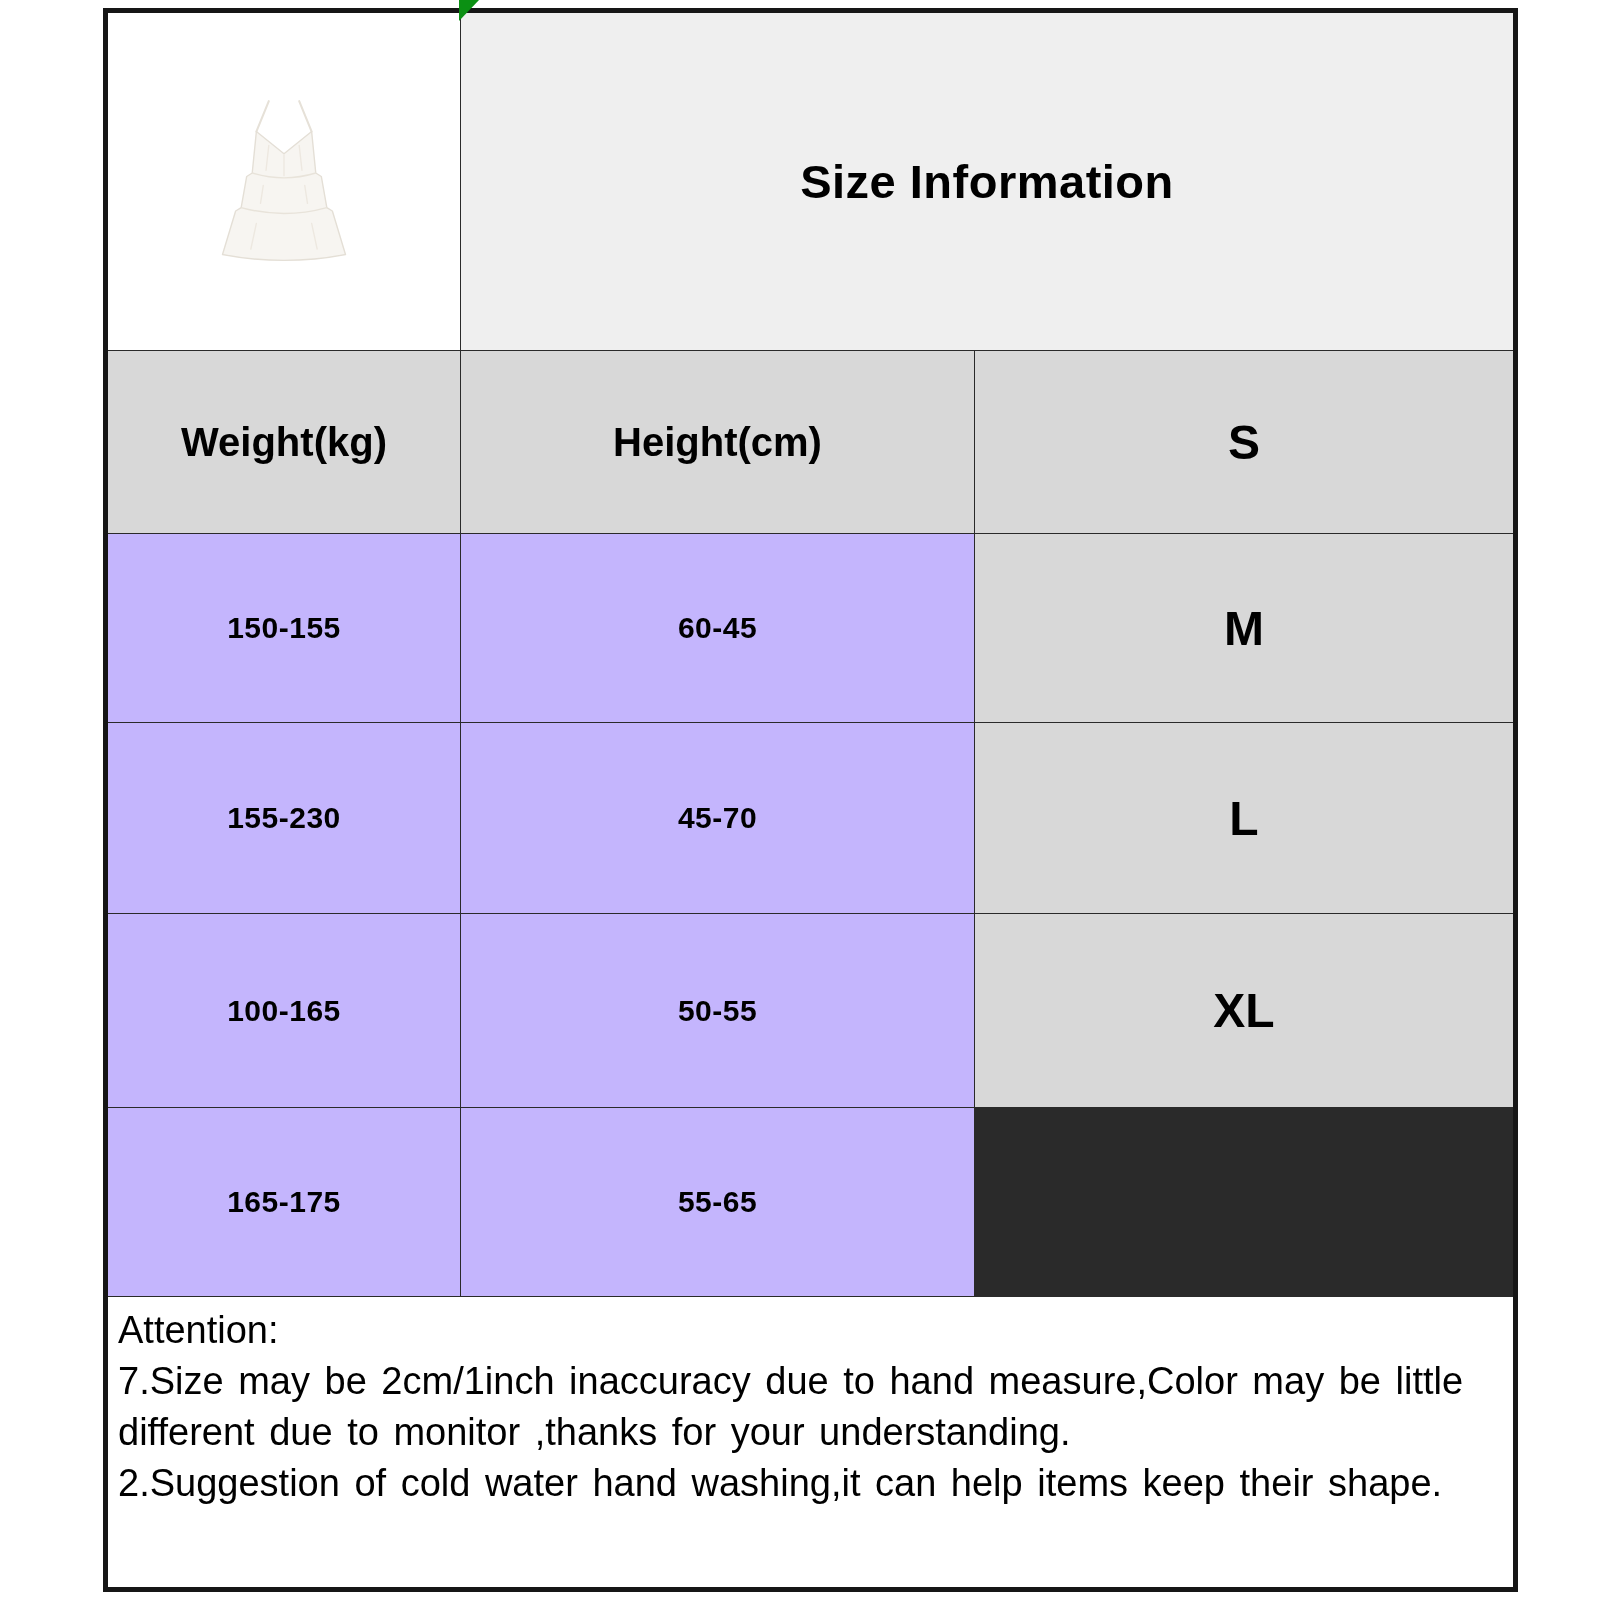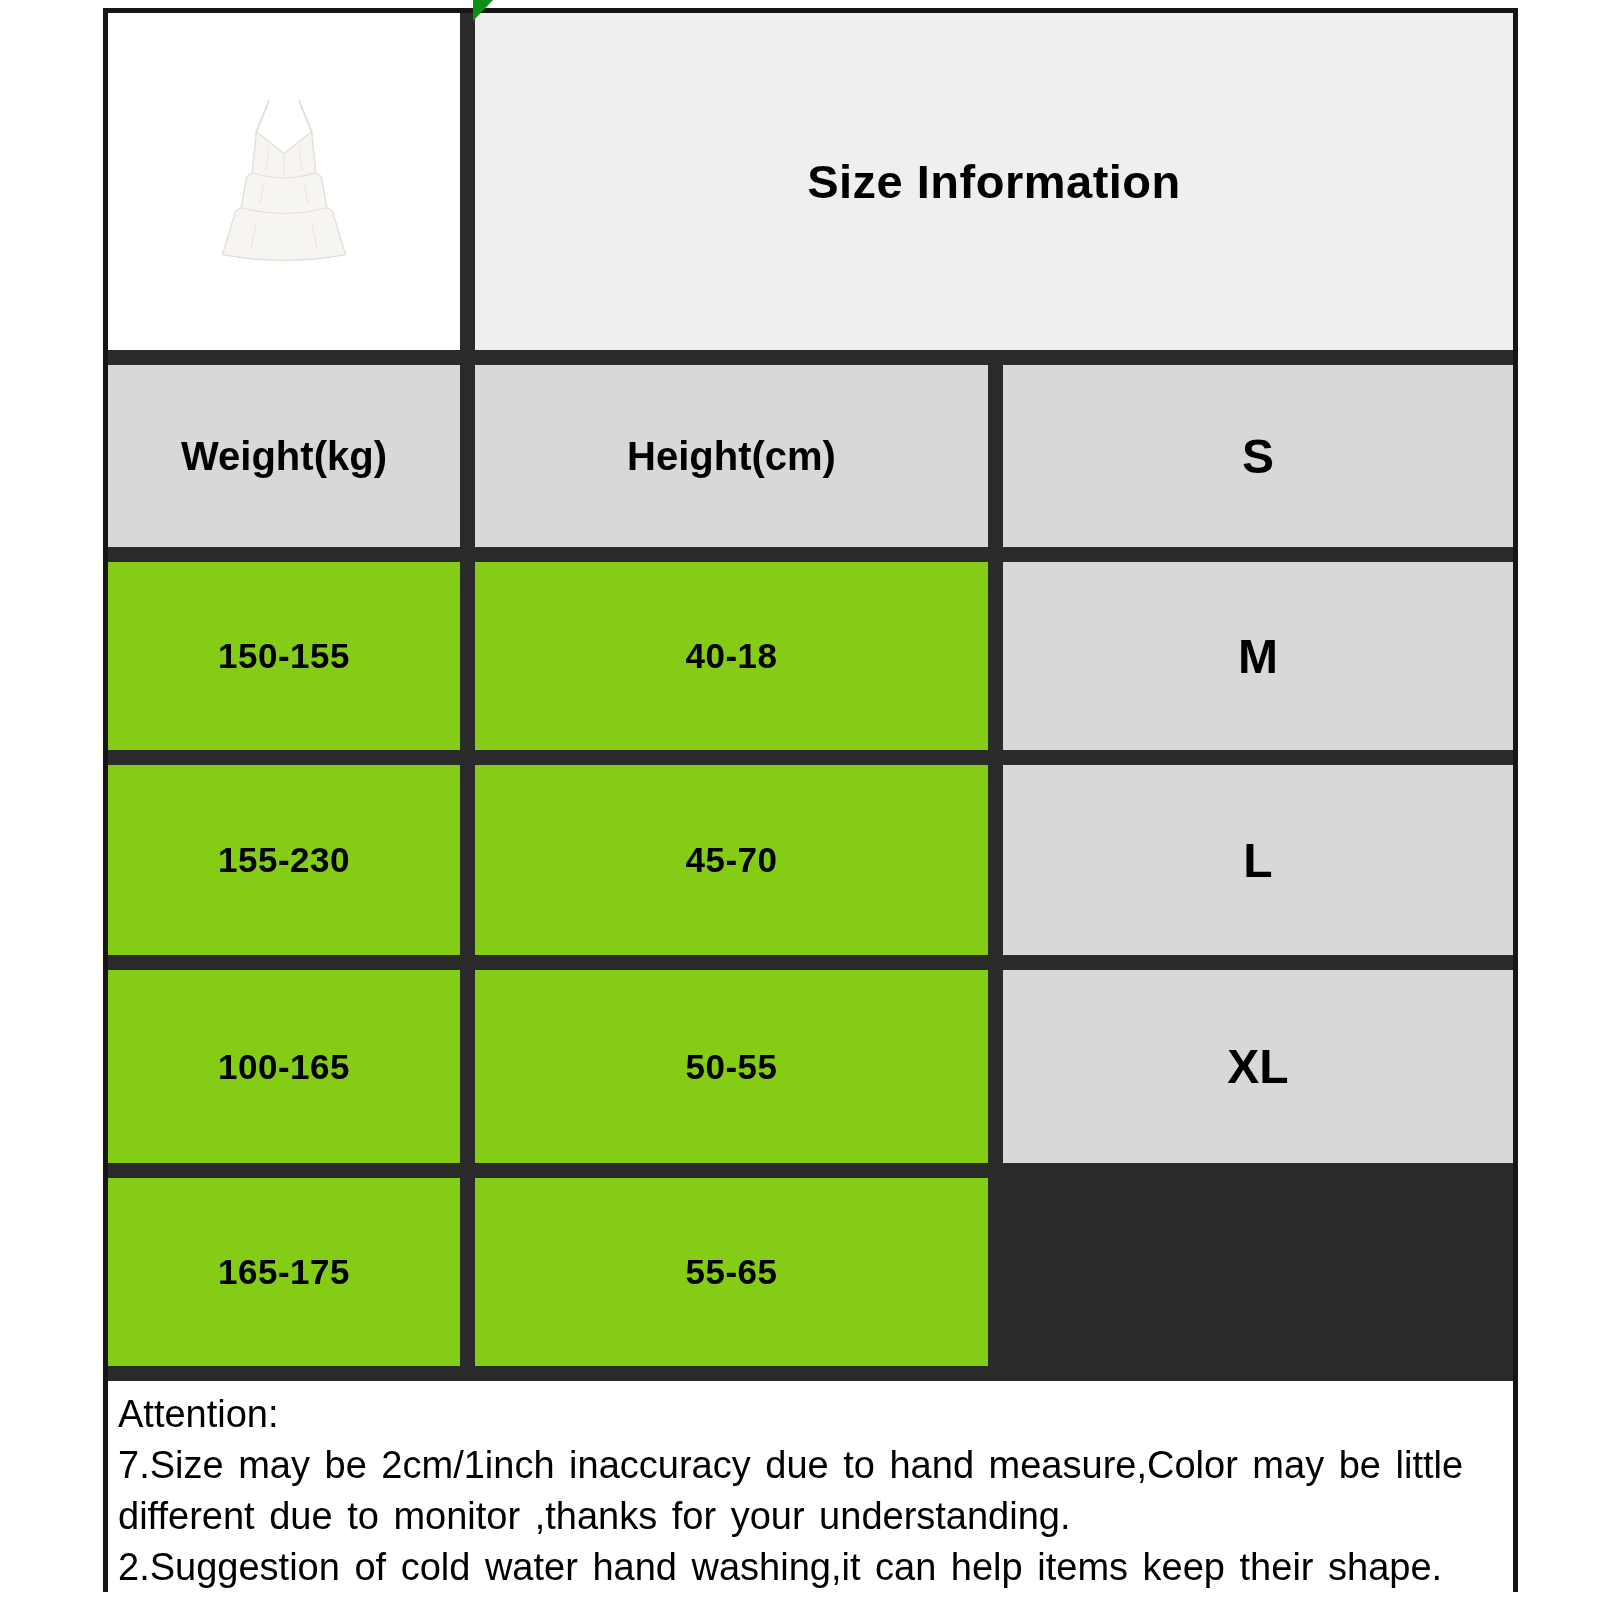--- a/index.html
+++ b/index.html
@@ -22,21 +22,21 @@
     left: 103px;
     top: 8px;
     width: 1415px;
     height: 1584px;
     box-sizing: border-box;
     border: 5px solid #161616;
     background: #2a2a2a; 
     display: grid;
     grid-template-columns: 352px 513px 1fr;
     grid-template-rows: 337px 182px 188px 190px 193px 188px 1fr;
-    gap: 15px;
+    gap: 1px;
   }
   .cell {
     display: flex;
     align-items: center;
     justify-content: center;
     text-align: center;
   }
   .dress-cell { background: #ffffff; }
   .title-cell {
     grid-column: 2 / 4;
@@ -62,23 +62,23 @@
     font-weight: bold;
     font-size: 40px;
   }
   .size-head { font-size: 57px; }
   .label-cell {
     background: #d8d8d8;
     font-weight: bold;
     font-size: 48px;
   }
   .value-cell {
-    background: #84cc16;
+    background: #c4b5fd;
     font-weight: bold;
-    font-size: 35px;
+    font-size: 30px;
     letter-spacing: 0.5px;
   }
   .attention-cell {
     grid-column: 1 / 4;
     background: #ffffff;
     display: block;
     text-align: left;
     padding: 8px 0 0 10px;
     font-size: 38px;
     line-height: 1.34;
@@ -114,21 +114,21 @@
     <div class="cell title-cell">
       <div class="green-marker"></div>
       <div class="title-text">Size Information</div>
     </div>
 
     <div class="cell head-cell">Weight(kg)</div>
     <div class="cell head-cell">Height(cm)</div>
 
     <div class="cell label-cell">S</div>
     <div class="cell value-cell">150-155</div>
-    <div class="cell value-cell">40-18</div>
+    <div class="cell value-cell">60-45</div>
 
     <div class="cell label-cell">M</div>
     <div class="cell value-cell">155-230</div>
     <div class="cell value-cell">45-70</div>
 
     <div class="cell label-cell">L</div>
     <div class="cell value-cell">100-165</div>
     <div class="cell value-cell">50-55</div>
 
     <div class="cell label-cell">XL</div>

